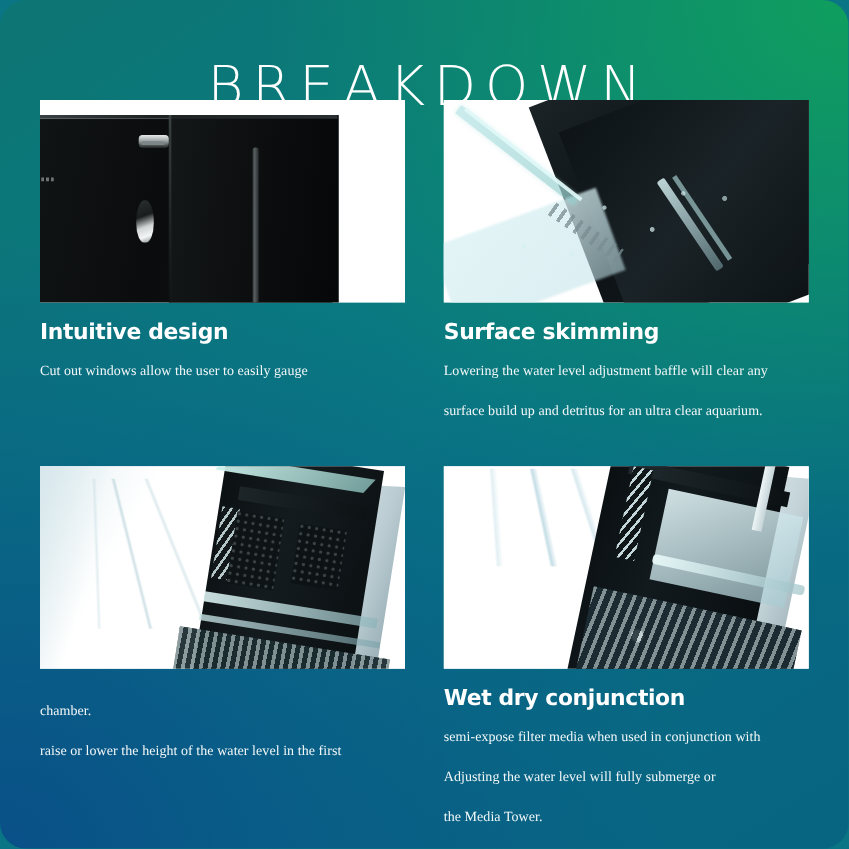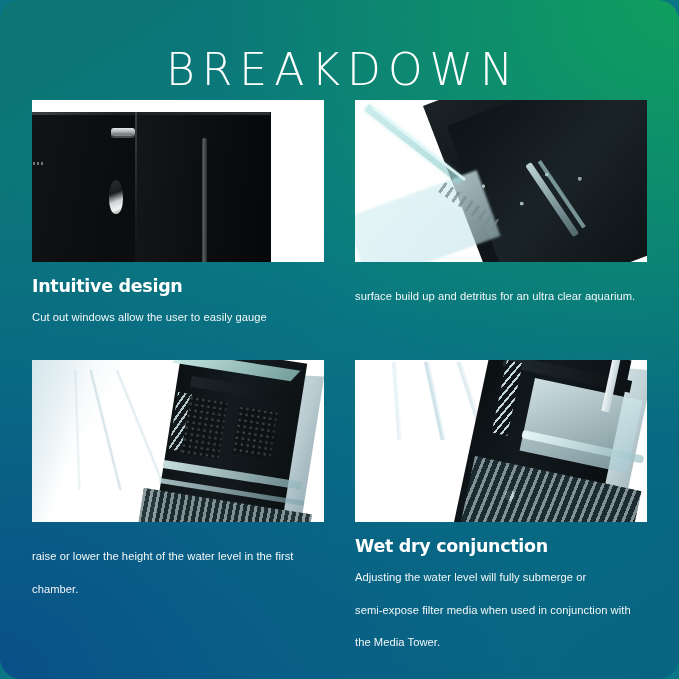--- a/index.html
+++ b/index.html
@@ -45,21 +45,21 @@
     letter-spacing: 7px;
     line-height: 1.05;
     text-indent: 7px;
     white-space: nowrap;
   }
 
   
   .grid {
     position: absolute;
     left: 32px;
-    top: 100px;
+    top: 80px;
     width: 615px;
     display: grid;
     grid-template-columns: 292px 292px;
     grid-column-gap: 31px;
     grid-row-gap: 22px;
     gap: 31px;
   }
   .card { width: 292px; }
 
   .photo {
@@ -77,21 +77,21 @@
     color: #ffffff;
     font-family: "DejaVu Sans", sans-serif;
     font-size: 17.5px;
     font-weight: 700;
     letter-spacing: -0.3px;
     line-height: 1.2;
   }
   .card-body {
     margin: 9px 0 0 0;
     color: #f2f7f8;
-    font-family: Liberation Sans, sans-serif;
+    font-family: Liberation Serif, serif;
     font-size: 11.2px;
     font-weight: 400;
     line-height: 2.08;
     letter-spacing: 0.05px;
   }
 
   
   .p1-bg { position:absolute; inset:0; background:#ffffff; }
   .p1-box {
     position: absolute;
@@ -464,61 +464,63 @@
         <div class="p2-inner"></div>
         <div class="p2-water"></div>
         <div class="p2-comb"></div>
         <div class="p2-bar"></div>
         <div class="p2-bar2"></div>
         <div class="p2-glass"></div>
         <div class="p2-glass2"></div>
         <div class="p2-drops"></div>
       </div>
       <div class="card-text">
+        <h2 class="card-heading">Surface skimming</h2>
+        <p class="card-body">Lowering the water level adjustment baffle will clear any</p>
         <p class="card-body">surface build up and detritus for an ultra clear aquarium.</p>
       </div>
     </div>
 
     <div class="card">
       <div class="photo">
         <div class="p3-bg"></div>
         <div class="p3-marble"></div>
         <div class="p3-side"></div>
         <div class="p3-tower"></div>
         <div class="p3-glasstop"></div>
         <div class="p3-lip"></div>
         <div class="p3-coil"></div>
         <div class="p3-media1"></div>
         <div class="p3-media2"></div>
         <div class="p3-shelf"></div>
         <div class="p3-shelf2"></div>
         <div class="p3-water"></div>
       </div>
       <div class="card-text">
+        <p class="card-body">chamber.</p>
         <p class="card-body">raise or lower the height of the water level in the first</p>
-        <p class="card-body">chamber.</p>
       </div>
     </div>
 
     <div class="card">
       <div class="photo">
         <div class="p4-bg"></div>
         <div class="p4-splash"></div>
         <div class="p4-side"></div>
         <div class="p4-tower"></div>
         <div class="p4-topbar"></div>
         <div class="p4-chamber"></div>
         <div class="p4-rail"></div>
         <div class="p4-coil"></div>
         <div class="p4-pipe"></div>
         <div class="p4-media"></div>
 
       </div>
       <div class="card-text">
         <h2 class="card-heading">Wet dry conjunction</h2>
+        <p class="card-body">semi-expose filter media when used in conjunction with</p>
         <p class="card-body">Adjusting the water level will fully submerge or</p>
-        <p class="card-body">semi-expose filter media when used in conjunction with</p>
         <p class="card-body">the Media Tower.</p>
       </div>
     </div>
 
   </div>
 </div>
 
 </body></html>

